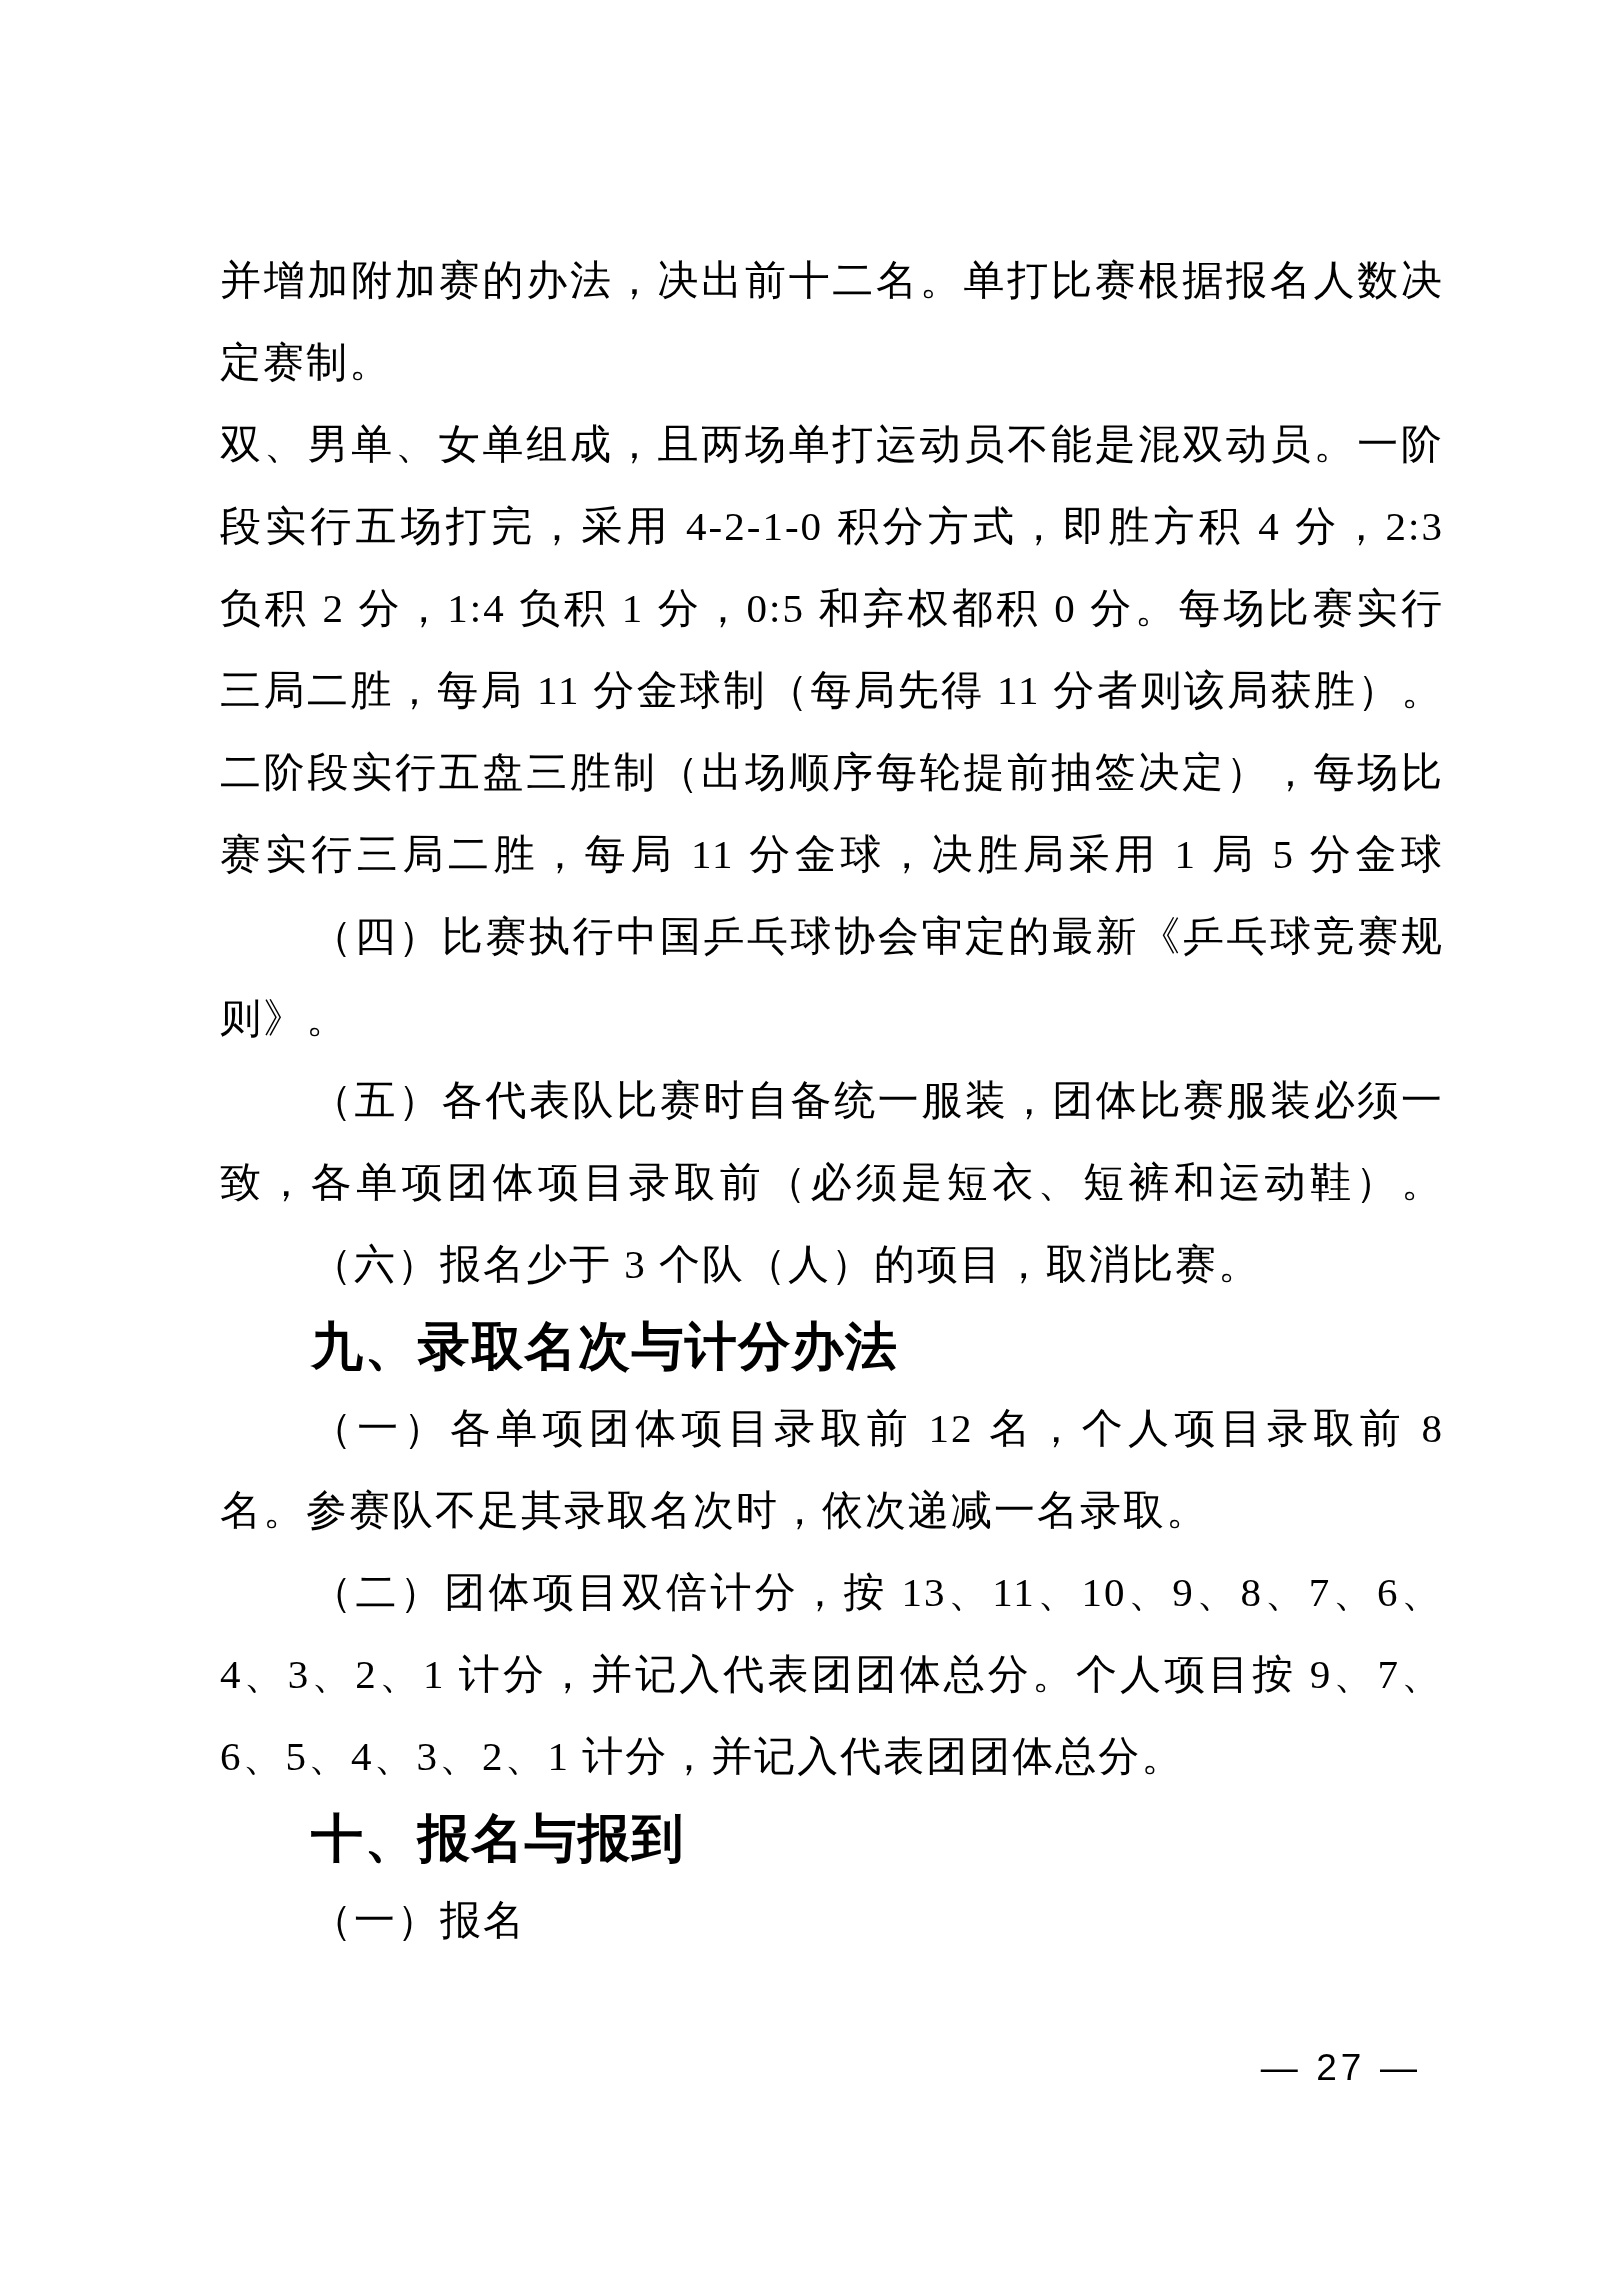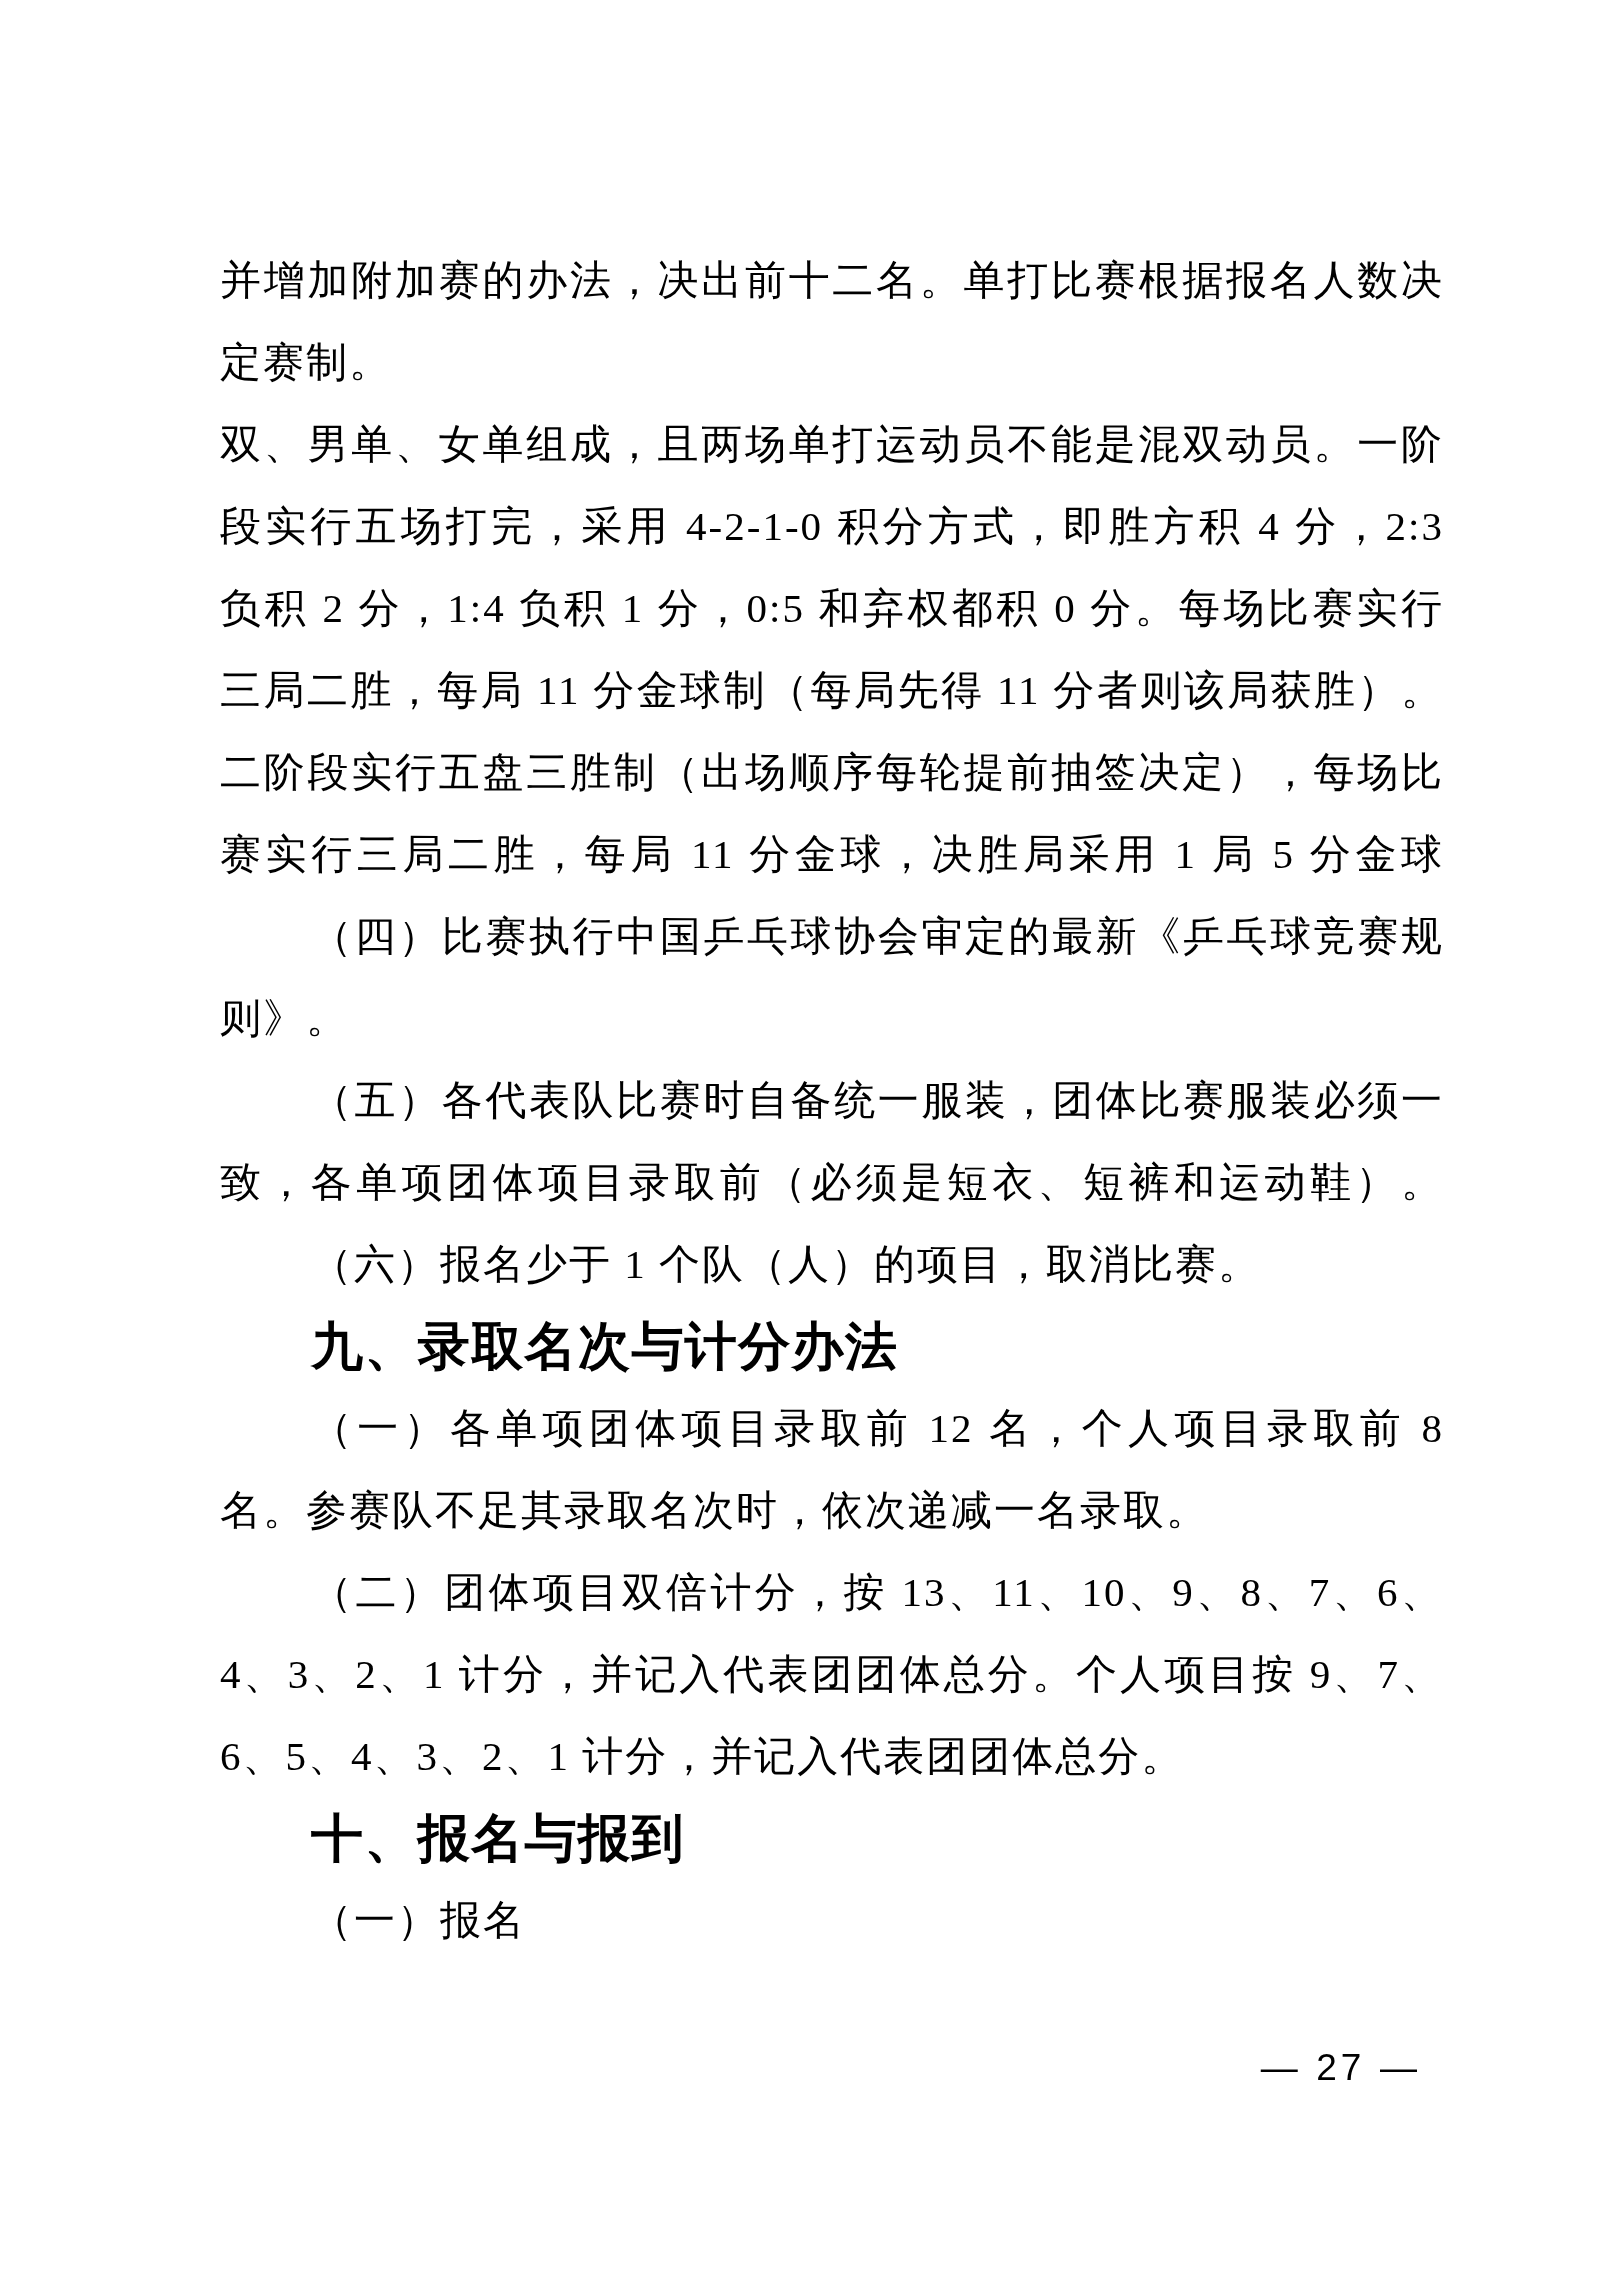--- a/index.html
+++ b/index.html
@@ -64,21 +64,21 @@
       <div class="line full">双、男单、女单组成，且两场单打运动员不能是混双动员。一阶</div>
       <div class="line full">段实行五场打完，采用 4-2-1-0 积分方式，即胜方积 4 分，2:3</div>
       <div class="line full">负积 2 分，1:4 负积 1 分，0:5 和弃权都积 0 分。每场比赛实行</div>
       <div class="line full">三局二胜，每局 11 分金球制（每局先得 11 分者则该局获胜）。</div>
       <div class="line full">二阶段实行五盘三胜制（出场顺序每轮提前抽签决定），每场比</div>
       <div class="line full">赛实行三局二胜，每局 11 分金球，决胜局采用 1 局 5 分金球制。</div>
       <div class="line full indent">（四）比赛执行中国乒乓球协会审定的最新《乒乓球竞赛规</div>
       <div class="line">则》。</div>
       <div class="line full indent">（五）各代表队比赛时自备统一服装，团体比赛服装必须一</div>
       <div class="line full">致，各单项团体项目录取前（必须是短衣、短裤和运动鞋）。</div>
-      <div class="line indent">（六）报名少于 1 个队（人）的项目，取消比赛。</div>
+      <div class="line indent">（六）报名少于 3 个队（人）的项目，取消比赛。</div>
       <div class="line indent bold">九、录取名次与计分办法</div>
       <div class="line full indent">（一）各单项团体项目录取前 12 名，个人项目录取前 8</div>
       <div class="line">名。参赛队不足其录取名次时，依次递减一名录取。</div>
       <div class="line full indent">（二）团体项目双倍计分，按 13、11、10、9、8、7、6、5、</div>
       <div class="line full">4、3、2、1 计分，并记入代表团团体总分。个人项目按 9、7、</div>
       <div class="line">6、5、4、3、2、1 计分，并记入代表团团体总分。</div>
       <div class="line indent bold">十、报名与报到</div>
       <div class="line indent">（一）报名</div>
     </div>
   <div class="page-number">— 27 —</div>

